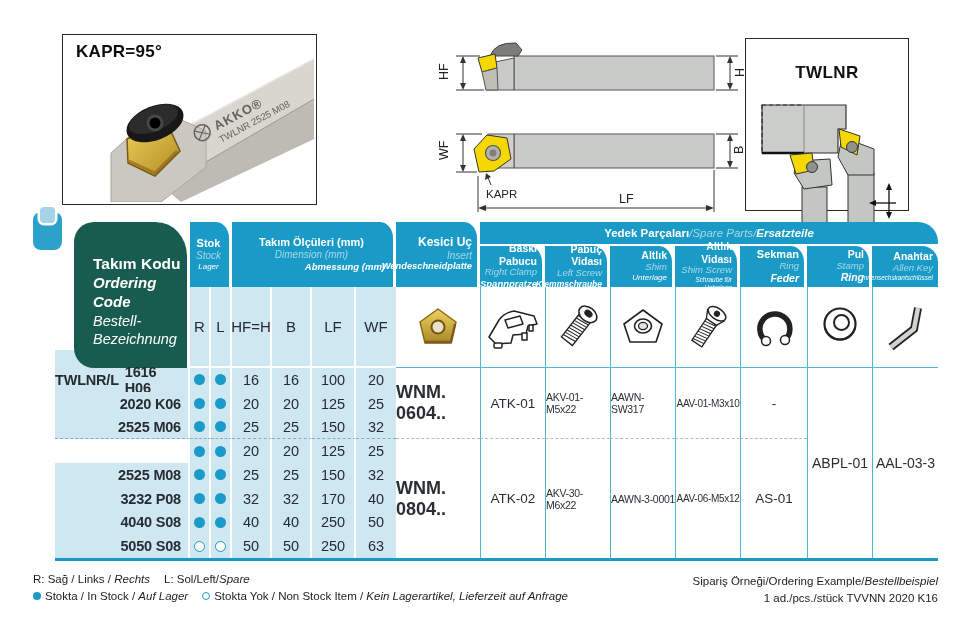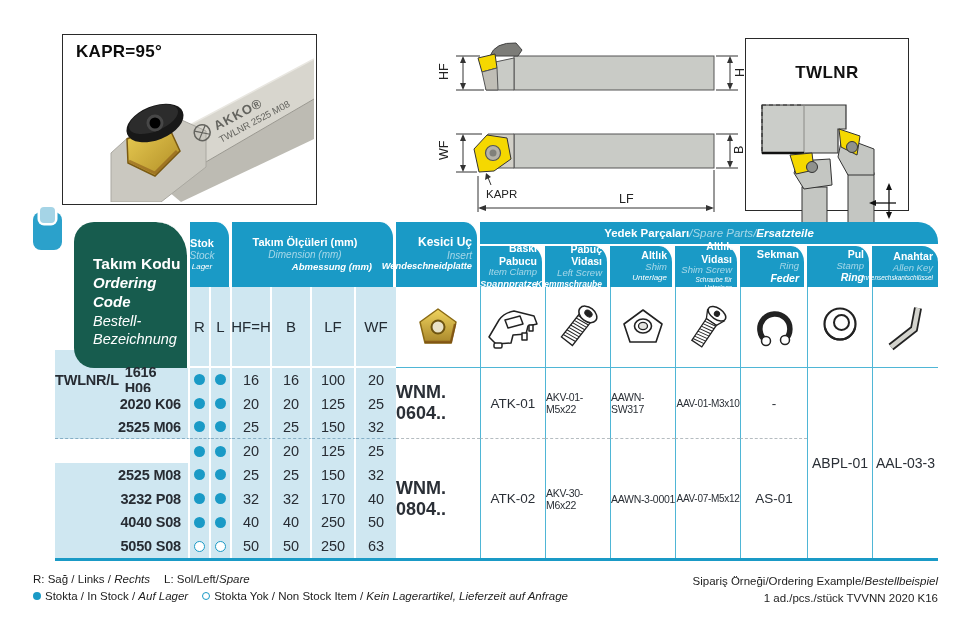--- a/index.html
+++ b/index.html
@@ -25,21 +25,21 @@
        grid-template-rows:24px 41px 81px repeat(8,23.75px);
        border-bottom:3px solid #1a9ac6;}
   .green-wrap{grid-column:1;grid-row:1/4;background:linear-gradient(#fff0 88%,#cfe7f1 88%);padding-left:19px;}
   .green-box{width:100%;height:100%;background:#175c4e;border-radius:20px 34px 0 20px;
              box-sizing:border-box;padding:32px 0 0 19px;color:#fff;border-right:3px solid #fff;}
   .g1{font-size:15.5px;font-weight:bold;line-height:1.3;}
   .g2{font-size:15px;font-weight:bold;font-style:italic;line-height:1.25;}
   .g3{font-size:14.5px;font-style:italic;line-height:1.25;}
 
   .hcell{background:#1a9ac6;color:#fff;border-right:3px solid #fff;border-top-right-radius:16px;
-         display:flex;flex-direction:column;justify-content:center;box-sizing:border-box;padding:2px 17px 3px 2px;}
+         display:flex;flex-direction:column;justify-content:center;box-sizing:border-box;padding:2px 4px 3px 2px;}
   .hc-center{align-items:center;text-align:center;}
   .hc-right{align-items:flex-end;text-align:right;padding-right:5px;}
   .htr{font-weight:bold;font-size:11px;line-height:1.2;}
   .hen{font-style:italic;font-size:10px;color:rgba(255,255,255,.6);line-height:1.15;}
   .hde{font-style:italic;font-weight:bold;font-size:9.5px;line-height:1.2;}
   .de-sm{font-size:8px;font-weight:normal;}
   .de-xs{font-size:6.4px;font-weight:normal;}
   .de-85{font-size:8.5px;}
   .band{grid-column:9/16;grid-row:1;background:#1a9ac6;color:#fff;border-top-right-radius:20px;
         display:flex;align-items:center;justify-content:center;font-size:11.5px;border-bottom:2px solid #fff;}
@@ -233,21 +233,21 @@
   <div class="band">
     <span class="b-tr">Yedek Parçaları</span>
       <span class="b-sep"> / </span>
       <span class="b-en">Spare Parts</span>
       <span class="b-sep"> / </span>
       <span class="b-de">Ersatzteile</span>
   </div>
 
   <div class="hcell hc-right" style="grid-column:9;grid-row:2">
     <span class="htr" style="font-size:10.5px">Baskı Pabucu</span>
-    <span class="hen" style="font-size:9.5px">Item Clamp</span>
+    <span class="hen" style="font-size:9.5px">Right Clamp</span>
     <span class="hde">Spannpratze</span>
   </div>
   <div class="hcell hc-right" style="grid-column:10;grid-row:2">
     <span class="htr" style="font-size:10.5px">Pabuç Vidası</span>
     <span class="hen" style="font-size:9.5px">Left Screw</span>
     <span class="hde de-85">Klemmschraube</span>
   </div>
   <div class="hcell hc-right" style="grid-column:11;grid-row:2">
     <span class="htr" style="font-size:10.5px">Altlık</span>
     <span class="hen" style="font-size:9.5px">Shim</span>
@@ -485,21 +485,21 @@
   <div class="gcell v-md dash-w" style="grid-column:9;grid-row:4/7">ATK-01</div>
   <div class="gcell v-sm dash-w" style="grid-column:10;grid-row:4/7">AKV-01-M5x22</div>
   <div class="gcell v-sm dash-w" style="grid-column:11;grid-row:4/7">AAWN-SW317</div>
   <div class="gcell v-xs dash-w" style="grid-column:12;grid-row:4/7">AAV-01-M3x10</div>
   <div class="gcell v-md dash-w" style="grid-column:13;grid-row:4/7">-</div>
 
   <div class="gcell first v-ins" style="grid-column:8;grid-row:7/12">WNM. 0804..</div>
   <div class="gcell v-md" style="grid-column:9;grid-row:7/12">ATK-02</div>
   <div class="gcell v-sm" style="grid-column:10;grid-row:7/12">AKV-30-M6x22</div>
   <div class="gcell v-sm" style="grid-column:11;grid-row:7/12">AAWN-3-0001</div>
-  <div class="gcell v-xs" style="grid-column:12;grid-row:7/12">AAV-07-M5x12</div>
+  <div class="gcell v-xs" style="grid-column:12;grid-row:7/12">AAV-06-M5x12</div>
   <div class="gcell v-md" style="grid-column:13;grid-row:7/12">AS-01</div>
 
   <div class="gcell v-lg" style="grid-column:14;grid-row:4/12">ABPL-01</div>
   <div class="gcell v-lg" style="grid-column:15;grid-row:4/12">AAL-03-3</div>
 </div>
 
 <div class="abs foot-left">
   <div>
     <span>R: Sağ / Links / </span><span class="it">Rechts</span><span class="sp"></span><span>L: Sol/Left/</span><span class="it">Spare</span>
   </div>

